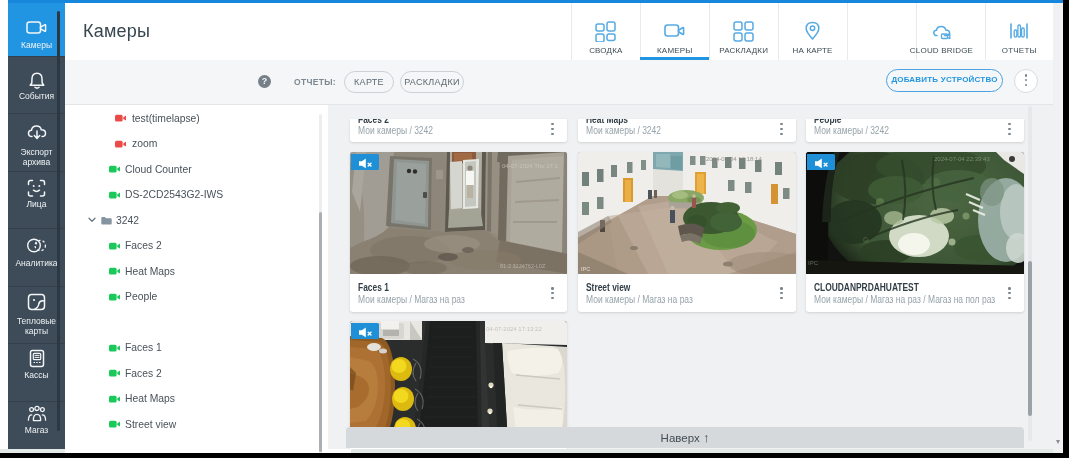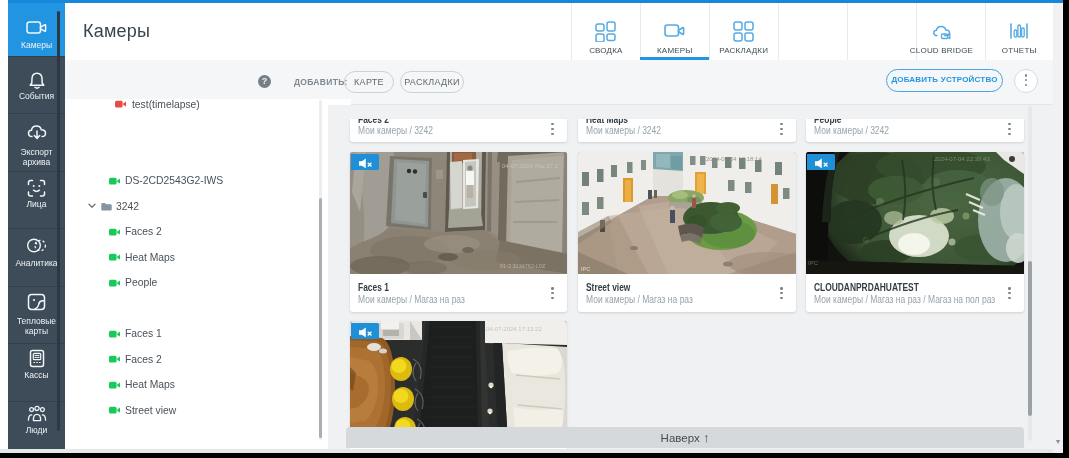--- a/index.html
+++ b/index.html
@@ -21,21 +21,21 @@
   font-size:11.5px;color:#9badb5;line-height:21px;padding-left:10px}
 #qmark{left:258px;top:75px;width:13px;height:13px;border-radius:50%;background:#747f88;color:#f4f6f7;
   font-size:9px;text-align:center;line-height:13px;font-weight:bold}
 #flbl{left:294px;top:77px;font-size:8.5px;color:#7d8890;font-weight:bold;letter-spacing:.3px}
 .chip{top:70.5px;height:22px;border:1px solid #ccd2d6;border-radius:11px;color:#5e6a72;
   font-size:9px;line-height:20px;text-align:center;letter-spacing:.3px}
 #addbtn{left:886px;top:69px;width:117px;height:23px;border:1.5px solid #4aa3e2;border-radius:12px;
   color:#2196e2;font-size:8px;font-weight:bold;text-align:center;line-height:20px;letter-spacing:.2px;white-space:nowrap}
 #menubtn{left:1014px;top:68.5px;width:24px;height:24px;border:1px solid #d8dbde;border-radius:50%;background:#fff}
 .kdots i{display:block;width:2.6px;height:2.6px;border-radius:50%;background:#7b858c;margin:2.3px auto 0}
-#tree{left:65px;top:99px;width:286px;height:343.5px;background:#fff;overflow:hidden}
+#tree{left:65px;top:113px;width:286px;height:343.5px;background:#fff;overflow:hidden}
 .trow{left:0;height:25.5px;width:263px}
 .trow .txt{position:absolute;top:6.5px;font-size:11px;color:#49525a;white-space:nowrap;transform:scaleX(.94);transform-origin:0 50%}
 #treesb{left:253.5px;top:1px;width:3px;height:340px;background:#ededee;border-radius:2px}
 #treethumb{left:253.5px;top:99px;width:3px;height:240px;background:#a9b0b5;border-radius:2px}
 #main{left:328px;top:105px;width:729px;height:343.5px;background:#eff1f2;overflow:hidden}
 .card{position:absolute;width:217.5px;background:#fff;border-radius:3px;box-shadow:0 1px 2.5px rgba(60,64,67,.18)}
 .ct{position:absolute;left:8px;font-size:10.5px;color:#323e46;font-weight:bold;white-space:nowrap;transform:scaleX(.8);transform-origin:0 50%}
 .cs{position:absolute;left:8px;font-size:10px;color:#97a3aa;white-space:nowrap;transform:scaleX(.85);transform-origin:0 50%}
 .ckebab{position:absolute;right:7px}
 .badge{position:absolute;left:1px;top:2.5px;width:28px;height:16px;background:#1f8fd8;border-radius:0 1.5px 1.5px 0}
@@ -95,21 +95,21 @@
       <path d="M5.5 13.5 L7 13.5 M8.2 13.5 L9.8 13.5 M11 13.5 L12.5 13.5" stroke="#f2f6f8" stroke-width="1.2"></path>
     </svg>
 <div class="abs sbitem" style="left:8px;top:371px">Кассы</div>
 <svg class="abs" style="left:26.5px;top:404px" width="20" height="18" viewBox="0 0 20 18">
       <circle cx="4.6" cy="5.6" r="1.9" fill="none" stroke="#f2f6f8" stroke-width="1.25"></circle>
       <circle cx="15.4" cy="5.6" r="1.9" fill="none" stroke="#f2f6f8" stroke-width="1.25"></circle>
       <circle cx="10" cy="4.4" r="2.1" fill="none" stroke="#f2f6f8" stroke-width="1.3"></circle>
       <path d="M1.4 16.2 Q1.6 10.6 4.8 11 M18.6 16.2 Q18.4 10.6 15.2 11" fill="none" stroke="#f2f6f8" stroke-width="1.25" stroke-linecap="round"></path>
       <path d="M6.4 16.6 Q6.2 10.4 10 10.4 Q13.8 10.4 13.6 16.6 Z" fill="none" stroke="#f2f6f8" stroke-width="1.3" stroke-linejoin="round"></path>
     </svg>
-<div class="abs sbitem" style="left:8px;top:426px">Люди</div>
+<div class="abs sbitem" style="left:8px;top:426px">Магаз</div>
 <div class="abs" style="left:8px;top:55.5px;width:57px;height:1px;background:rgba(0,0,0,.14)"></div>
 <div class="abs" style="left:8px;top:113.0px;width:57px;height:1px;background:rgba(0,0,0,.14)"></div>
 <div class="abs" style="left:8px;top:170.5px;width:57px;height:1px;background:rgba(0,0,0,.14)"></div>
 <div class="abs" style="left:8px;top:228.0px;width:57px;height:1px;background:rgba(0,0,0,.14)"></div>
 <div class="abs" style="left:8px;top:285.5px;width:57px;height:1px;background:rgba(0,0,0,.14)"></div>
 <div class="abs" style="left:8px;top:343.0px;width:57px;height:1px;background:rgba(0,0,0,.14)"></div>
 <div class="abs" style="left:8px;top:400.5px;width:57px;height:1px;background:rgba(0,0,0,.14)"></div>
 <div class="abs" id="sbthumb"></div>
 <div class="abs" id="header"></div>
 <div class="abs" id="htitle">Камеры</div>
@@ -136,20 +136,27 @@
 <div class="abs tab" style="left:709.2px">
 <svg class="abs" style="left:24.0px;top:18px" width="21" height="21" viewBox="0 0 21 21">
         <rect x="1" y="1" width="8" height="8" rx="2" fill="none" stroke="#55aae2" stroke-width="1.5"></rect>
         <rect x="12" y="1" width="8" height="8" rx="2" fill="none" stroke="#55aae2" stroke-width="1.5"></rect>
         <rect x="1" y="12" width="8" height="8" rx="2" fill="none" stroke="#55aae2" stroke-width="1.5"></rect>
         <rect x="12" y="12" width="8" height="8" rx="2" fill="none" stroke="#55aae2" stroke-width="1.5"></rect>
       </svg>
 <div class="abs tablbl">РАСКЛАДКИ</div>
     </div>
 <div class="abs tabsep" style="left:778.1px"></div>
+<div class="abs tab" style="left:778.1px">
+<svg class="abs" style="left:25.0px;top:18px" width="19" height="20" viewBox="0 0 19 20">
+        <path d="M9.5 1.5 Q15.8 1.5 15.8 7.5 Q15.8 11 9.5 18 Q3.2 11 3.2 7.5 Q3.2 1.5 9.5 1.5 Z" fill="none" stroke="#55aae2" stroke-width="1.5"></path>
+        <circle cx="9.5" cy="7.3" r="2.2" fill="none" stroke="#55aae2" stroke-width="1.5"></circle>
+      </svg>
+<div class="abs tablbl">НА КАРТЕ</div>
+    </div>
 <div class="abs tabsep" style="left:847.0px"></div>
 <div class="abs tabsep" style="left:915.9px"></div>
 <div class="abs tab" style="left:907px">
 <svg class="abs" style="left:24.5px;top:20px" width="20" height="17" viewBox="0 0 20 17">
         <path d="M5 12.5 Q1.8 12.5 1.8 9.8 Q1.8 7.3 4.5 7.2 Q5 3.5 9.2 3.5 Q13 3.5 13.8 7 Q17.5 7 17.5 9.9 Q17.5 12.5 14.5 12.5 L12.5 12.5" fill="none" stroke="#55aae2" stroke-width="1.5" stroke-linecap="round"></path>
         <rect x="9.5" y="11" width="6" height="4.5" rx="1" fill="none" stroke="#55aae2" stroke-width="1.3"></rect>
         <path d="M15.5 12 L17.8 10.8 L17.8 15.6 L15.5 14.5" fill="none" stroke="#55aae2" stroke-width="1.3" stroke-linejoin="round"></path>
       </svg>
 <div class="abs tablbl">CLOUD BRIDGE</div>
     </div>
@@ -161,36 +168,50 @@
         <rect x="5.2" y="9" width="2.6" height="7" rx="1.2" fill="none" stroke="#55aae2" stroke-width="1.3"></rect>
         <rect x="8.9" y="4" width="2.6" height="12" rx="1.2" fill="none" stroke="#55aae2" stroke-width="1.3"></rect>
         <rect x="12.6" y="7" width="2.6" height="9" rx="1.2" fill="none" stroke="#55aae2" stroke-width="1.3"></rect>
       </svg>
 <div class="abs tablbl">ОТЧЕТЫ</div>
     </div>
 <div class="abs tabsep" style="left:1053.7px"></div>
 <div class="abs" id="tabunder" style="left:640.3px;width:68.9px"></div>
 <div class="abs" id="filterbar"></div>
 <div class="abs" id="qmark">?</div>
-<div class="abs" id="flbl">ДОБАВИТЬ:</div>
+<div class="abs" id="flbl">ОТЧЕТЫ:</div>
 <div class="abs chip" style="left:344px;width:50px">КАРТЕ</div>
 <div class="abs chip" style="left:400px;width:64px">РАСКЛАДКИ</div>
 <div class="abs" id="addbtn">ДОБАВИТЬ УСТРОЙСТВО</div>
 <div class="abs kdots" id="menubtn">
       <i style="margin-top:4.5px"></i>
       <i></i>
       <i></i>
     </div>
 <div class="abs" id="tree">
 <div class="abs trow" style="top:-7.8px">
 <svg class="abs" style="left:50.4px;top:9px" width="11" height="8" viewBox="0 0 11 8">
           <rect x="0" y="0.8" width="7.6" height="6.6" rx="1.5" fill="#ea4b47"></rect>
           <path d="M8.2 3.4 L11 1.6 L11 6.6 L8.2 4.9 Z" fill="#ea4b47"></path>
         </svg>
 <div class="txt" style="left:66.6px">test(timelapse)</div>
+</div>
+<div class="abs trow" style="top:17.8px">
+<svg class="abs" style="left:50.4px;top:9px" width="11" height="8" viewBox="0 0 11 8">
+          <rect x="0" y="0.8" width="7.6" height="6.6" rx="1.5" fill="#ea4b47"></rect>
+          <path d="M8.2 3.4 L11 1.6 L11 6.6 L8.2 4.9 Z" fill="#ea4b47"></path>
+        </svg>
+<div class="txt" style="left:66.6px">zoom</div>
+</div>
+<div class="abs trow" style="top:43.2px">
+<svg class="abs" style="left:43.6px;top:9px" width="11" height="8" viewBox="0 0 11 8">
+          <rect x="0" y="0.8" width="7.6" height="6.6" rx="1.5" fill="#1bc95a"></rect>
+          <path d="M8.2 3.4 L11 1.6 L11 6.6 L8.2 4.9 Z" fill="#1bc95a"></path>
+        </svg>
+<div class="txt" style="left:59.8px">Cloud Counter</div>
 </div>
 <div class="abs trow" style="top:68.8px">
 <svg class="abs" style="left:43.6px;top:9px" width="11" height="8" viewBox="0 0 11 8">
           <rect x="0" y="0.8" width="7.6" height="6.6" rx="1.5" fill="#1bc95a"></rect>
           <path d="M8.2 3.4 L11 1.6 L11 6.6 L8.2 4.9 Z" fill="#1bc95a"></path>
         </svg>
 <div class="txt" style="left:59.8px">DS-2CD2543G2-IWS</div>
 </div>
 <div class="abs trow" style="top:94.2px">
 <svg class="abs" style="left:22.7px;top:10px" width="8" height="5.5" viewBox="0 0 8 5.5">

